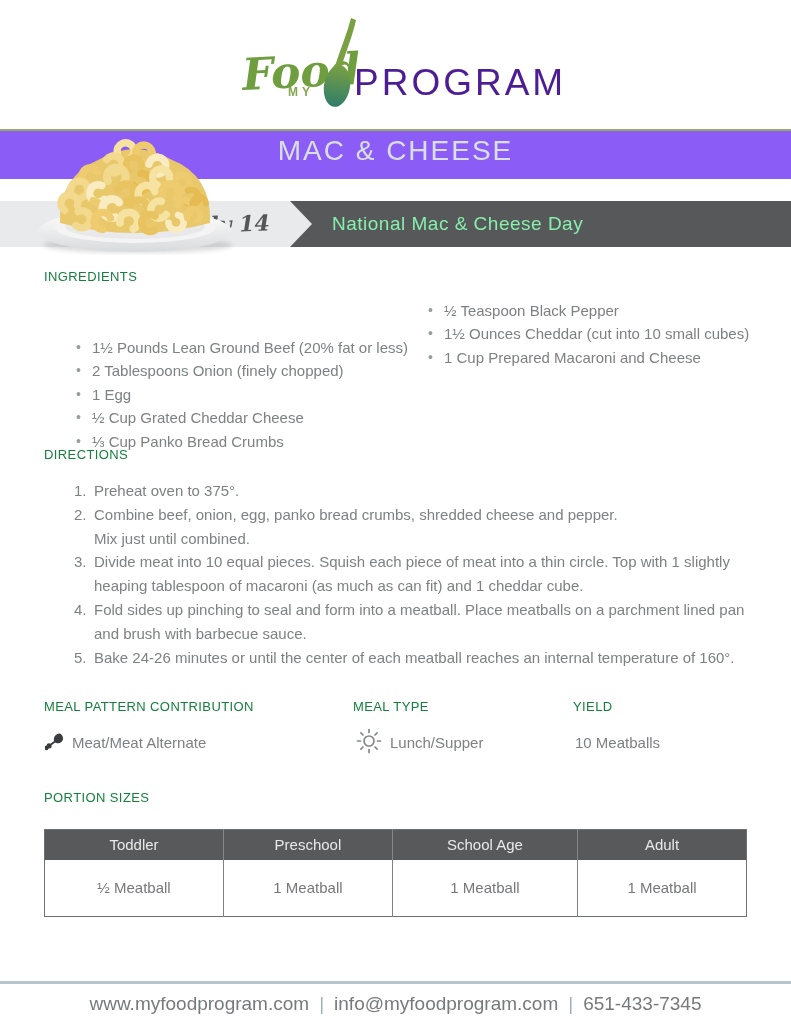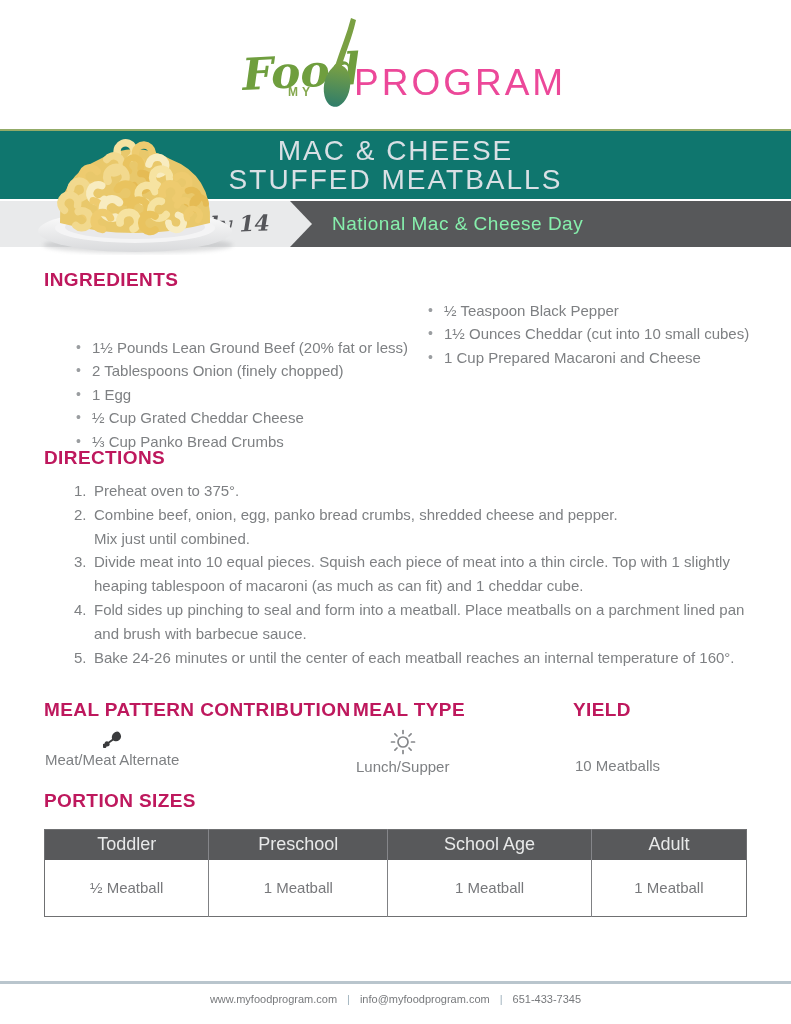--- a/index.html
+++ b/index.html
@@ -17,28 +17,28 @@
     font-size:12px; font-weight:bold; letter-spacing:4px; color:#85a84e;margin-top:43px;
   }
   .logo-food {
     position:absolute; left:4px; top:30px;
     font-family:"DejaVu Serif", serif; font-style:italic; font-weight:bold;
     font-size:44px; color:#6f9e3e; transform:rotate(-3deg);
   }
   .logo-spoon { position:absolute; left:80px; top:0px; }
   .logo-program {
     position:absolute; left:116px; top:46px;
-    font-size:37px; font-weight:300; letter-spacing:3px; color:#ec4899;
+    font-size:37px; font-weight:300; letter-spacing:3px; color:#4c1d95;
   }
 
   
   .green-line { position:absolute; left:0; top:129px; width:791px; height:2px; background:#93ab68; }
   .blue-band {
-    position:absolute; left:0; top:131px; width:791px; height:68px;
-    background:#0f766e; text-align:center; padding-top:5px;
+    position:absolute; left:0; top:131px; width:791px; height:48px;
+    background:#8b5cf6; text-align:center; padding-top:5px;
   }
   .blue-band .t1, .blue-band .t2 {
     color:#d9e0e5; font-weight:300; font-size:28px; line-height:29px; letter-spacing:2px;
   }
   .ribbon { position:absolute; left:0; top:201px; width:791px; height:46px; }
   .ribbon-dark {
     position:absolute; left:288px; top:0; right:0; bottom:0; background:#57585a;
     display:flex; align-items:center; padding-left:44px;
   }
   .ribbon-dark .day-name { color:#86efac; font-size:19px; font-weight:300; letter-spacing:0.5px; }
@@ -49,22 +49,22 @@
     display:flex; align-items:center; justify-content:flex-end; padding-right:42px;
   }
   .ribbon-date {
     font-family:"DejaVu Serif", serif; font-style:italic; font-weight:bold;
     font-size:22px; color:#55565a; transform:rotate(-2deg);
   }
   .plate-wrap { position:absolute; left:28px; top:139px; z-index:5; }
 
   
   .sec-head {
-    position:absolute; left:44px; font-size:19px; font-weight:bold;
-    letter-spacing:0.4px; color:#be185d;
+    position:absolute; left:44px; font-size:13px; font-weight:normal;
+    letter-spacing:0.4px; color:#15803d;
   }
   .ing-head { top:269px; }
   .ing-col { position:absolute; top:299px; list-style:none; }
   .ing-col.c1 { left:76px; width:340px;margin-top:37px; }
   .ing-col.c2 { left:428px; width:330px; }
   .ing-col li {
     position:relative; padding-left:16px; font-size:15px; line-height:23.4px; color:#7e8083;
   }
   .ing-col li::before {
     content:"\2022"; position:absolute; left:0; top:0; color:#9a9da0; font-size:14px;
@@ -76,47 +76,47 @@
   .dir-num {
     width:18px; flex:0 0 18px; font-size:15px; line-height:23.8px; color:#7e8083; text-align:left;
   }
   .dir-text {
     font-size:15px; line-height:23.8px; color:#7e8083; white-space:pre-line; padding-left:2px;
   }
 
   .meal-head-pattern { top:699px; left:44px; }
   .meal-head-type    { top:699px; left:353px; }
   .meal-head-yield   { top:699px; left:573px; }
-  .meal-val { position:absolute; display:flex; align-items:center; 
-              font-size:15px; color:#7e8083; height:26px;flex-direction:column; }
+  .meal-val { position:absolute; display:flex; align-items:center; gap:8px;
+              font-size:15px; color:#7e8083; height:26px; }
   .meal-val.pattern { left:45px;  top:729px; }
   .meal-val.type    { left:356px; top:729px; }
-  .meal-val.yield   { left:575px; top:729px;margin-top:28px; }
+  .meal-val.yield   { left:575px; top:729px; }
 
   .portion-head { top:790px; }
   .portion-table {
     position:absolute; left:44px; top:829px; width:703px; border-collapse:collapse;
     border:1px solid #6f7072;
   }
   .portion-table th {
-    background:#58595b; color:#e8e9e9; font-weight:400; font-size:18px;
+    background:#58595b; color:#e8e9e9; font-weight:400; font-size:15px;
     height:30px; border-left:1px solid #85868a;
   }
   .portion-table th:first-child { border-left:none; }
   .portion-table td {
     background:#ffffff; color:#77787b; font-size:15px; text-align:center;
     height:57px; border-left:1px solid #808184;
   }
   .portion-table td:first-child { border-left:none; }
 
   
   .footer-line { position:absolute; left:0; top:981px; width:791px; height:3px; background:#b9c5cd; }
   .footer-text {
     position:absolute; left:0; top:993px; width:791px; text-align:center;
-    font-size:11px; color:#77797c; font-weight:300;
+    font-size:19px; color:#77797c; font-weight:300;
   }
   .footer-sep { color:#9db0bc; padding:0 10px; font-weight:300; }
 </style>
 </head>
 <body>
 
 <div class="page">
 
   <div class="logo">
     <span class="logo-food">Food</span>
@@ -132,21 +132,20 @@
         <path d="M38 4 C34 22 27 38 23 52 L17 50 C22 34 29 18 33 2 Z" fill="#7aa043"></path>
         <ellipse cx="19" cy="70" rx="13" ry="21" fill="url(#spoonGrad)" transform="rotate(9 19 70)"></ellipse>
       </svg>
     </span>
     <span class="logo-program">PROGRAM</span>
   </div>
 
   <div class="green-line"></div>
   <div class="blue-band">
     <div class="t1">MAC &amp; CHEESE</div>
-    <div class="t2">STUFFED MEATBALLS</div>
   </div>
   <div class="ribbon">
     <div class="ribbon-dark">
       <span class="day-name">National Mac &amp; Cheese Day</span>
     </div>
     <div class="ribbon-light">
       <span class="ribbon-date">July 14</span>
     </div>
   </div>
 

